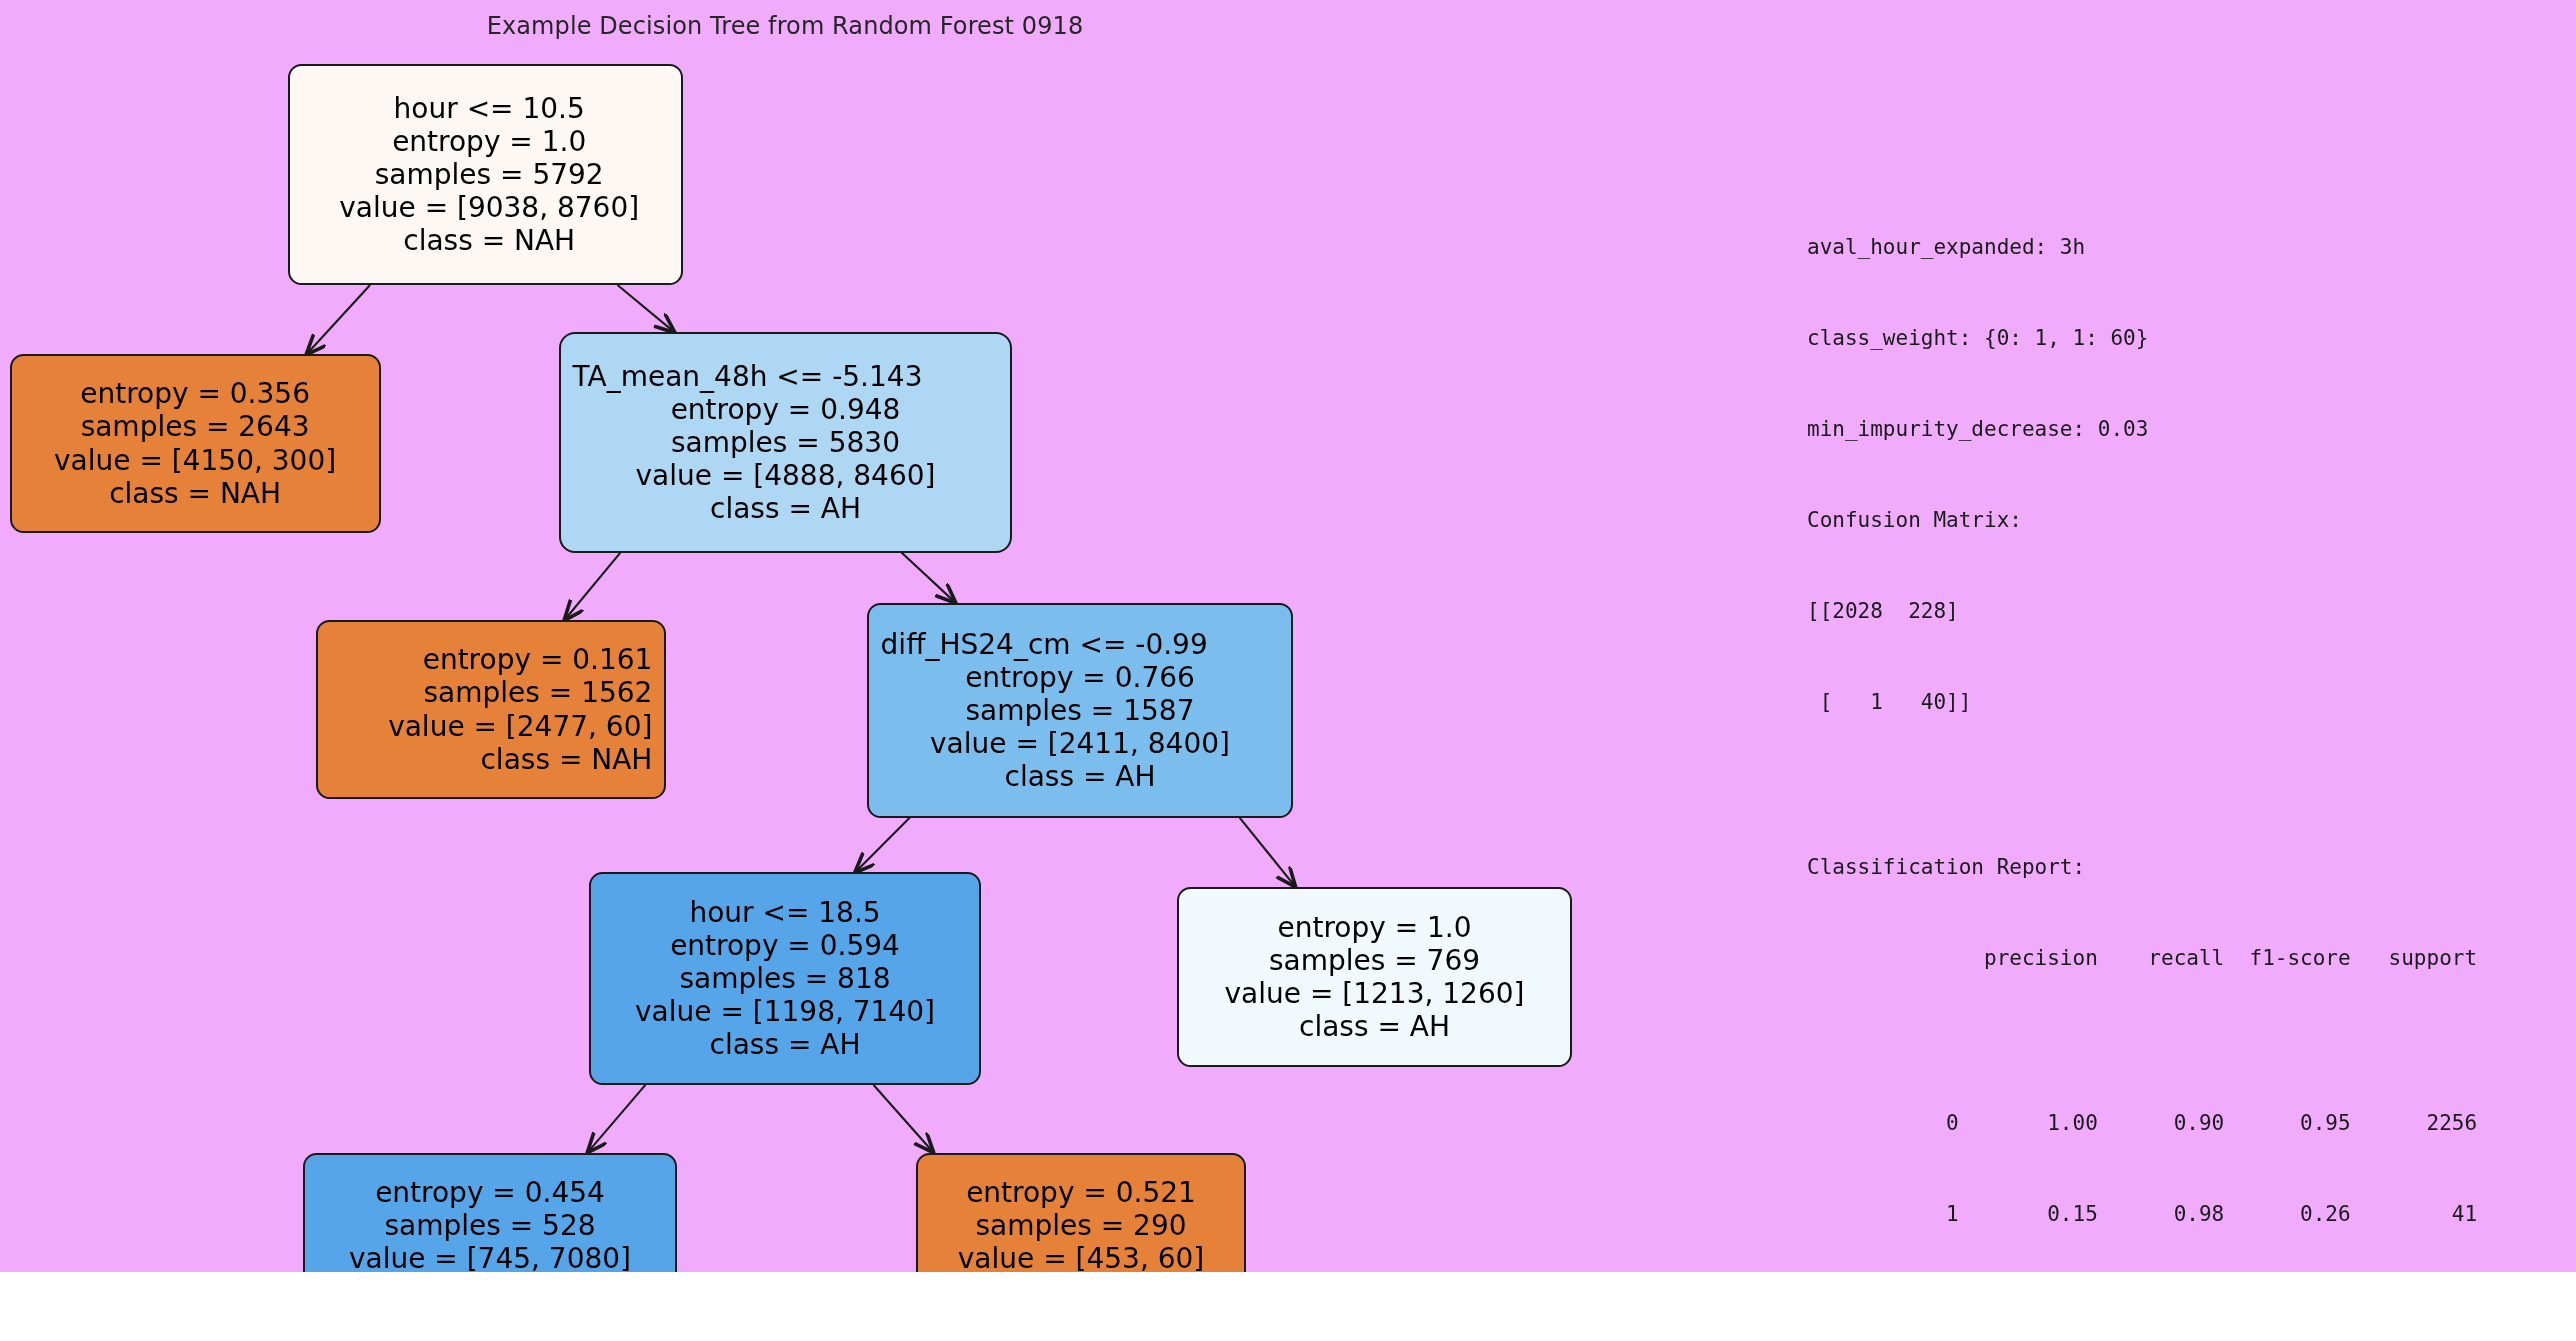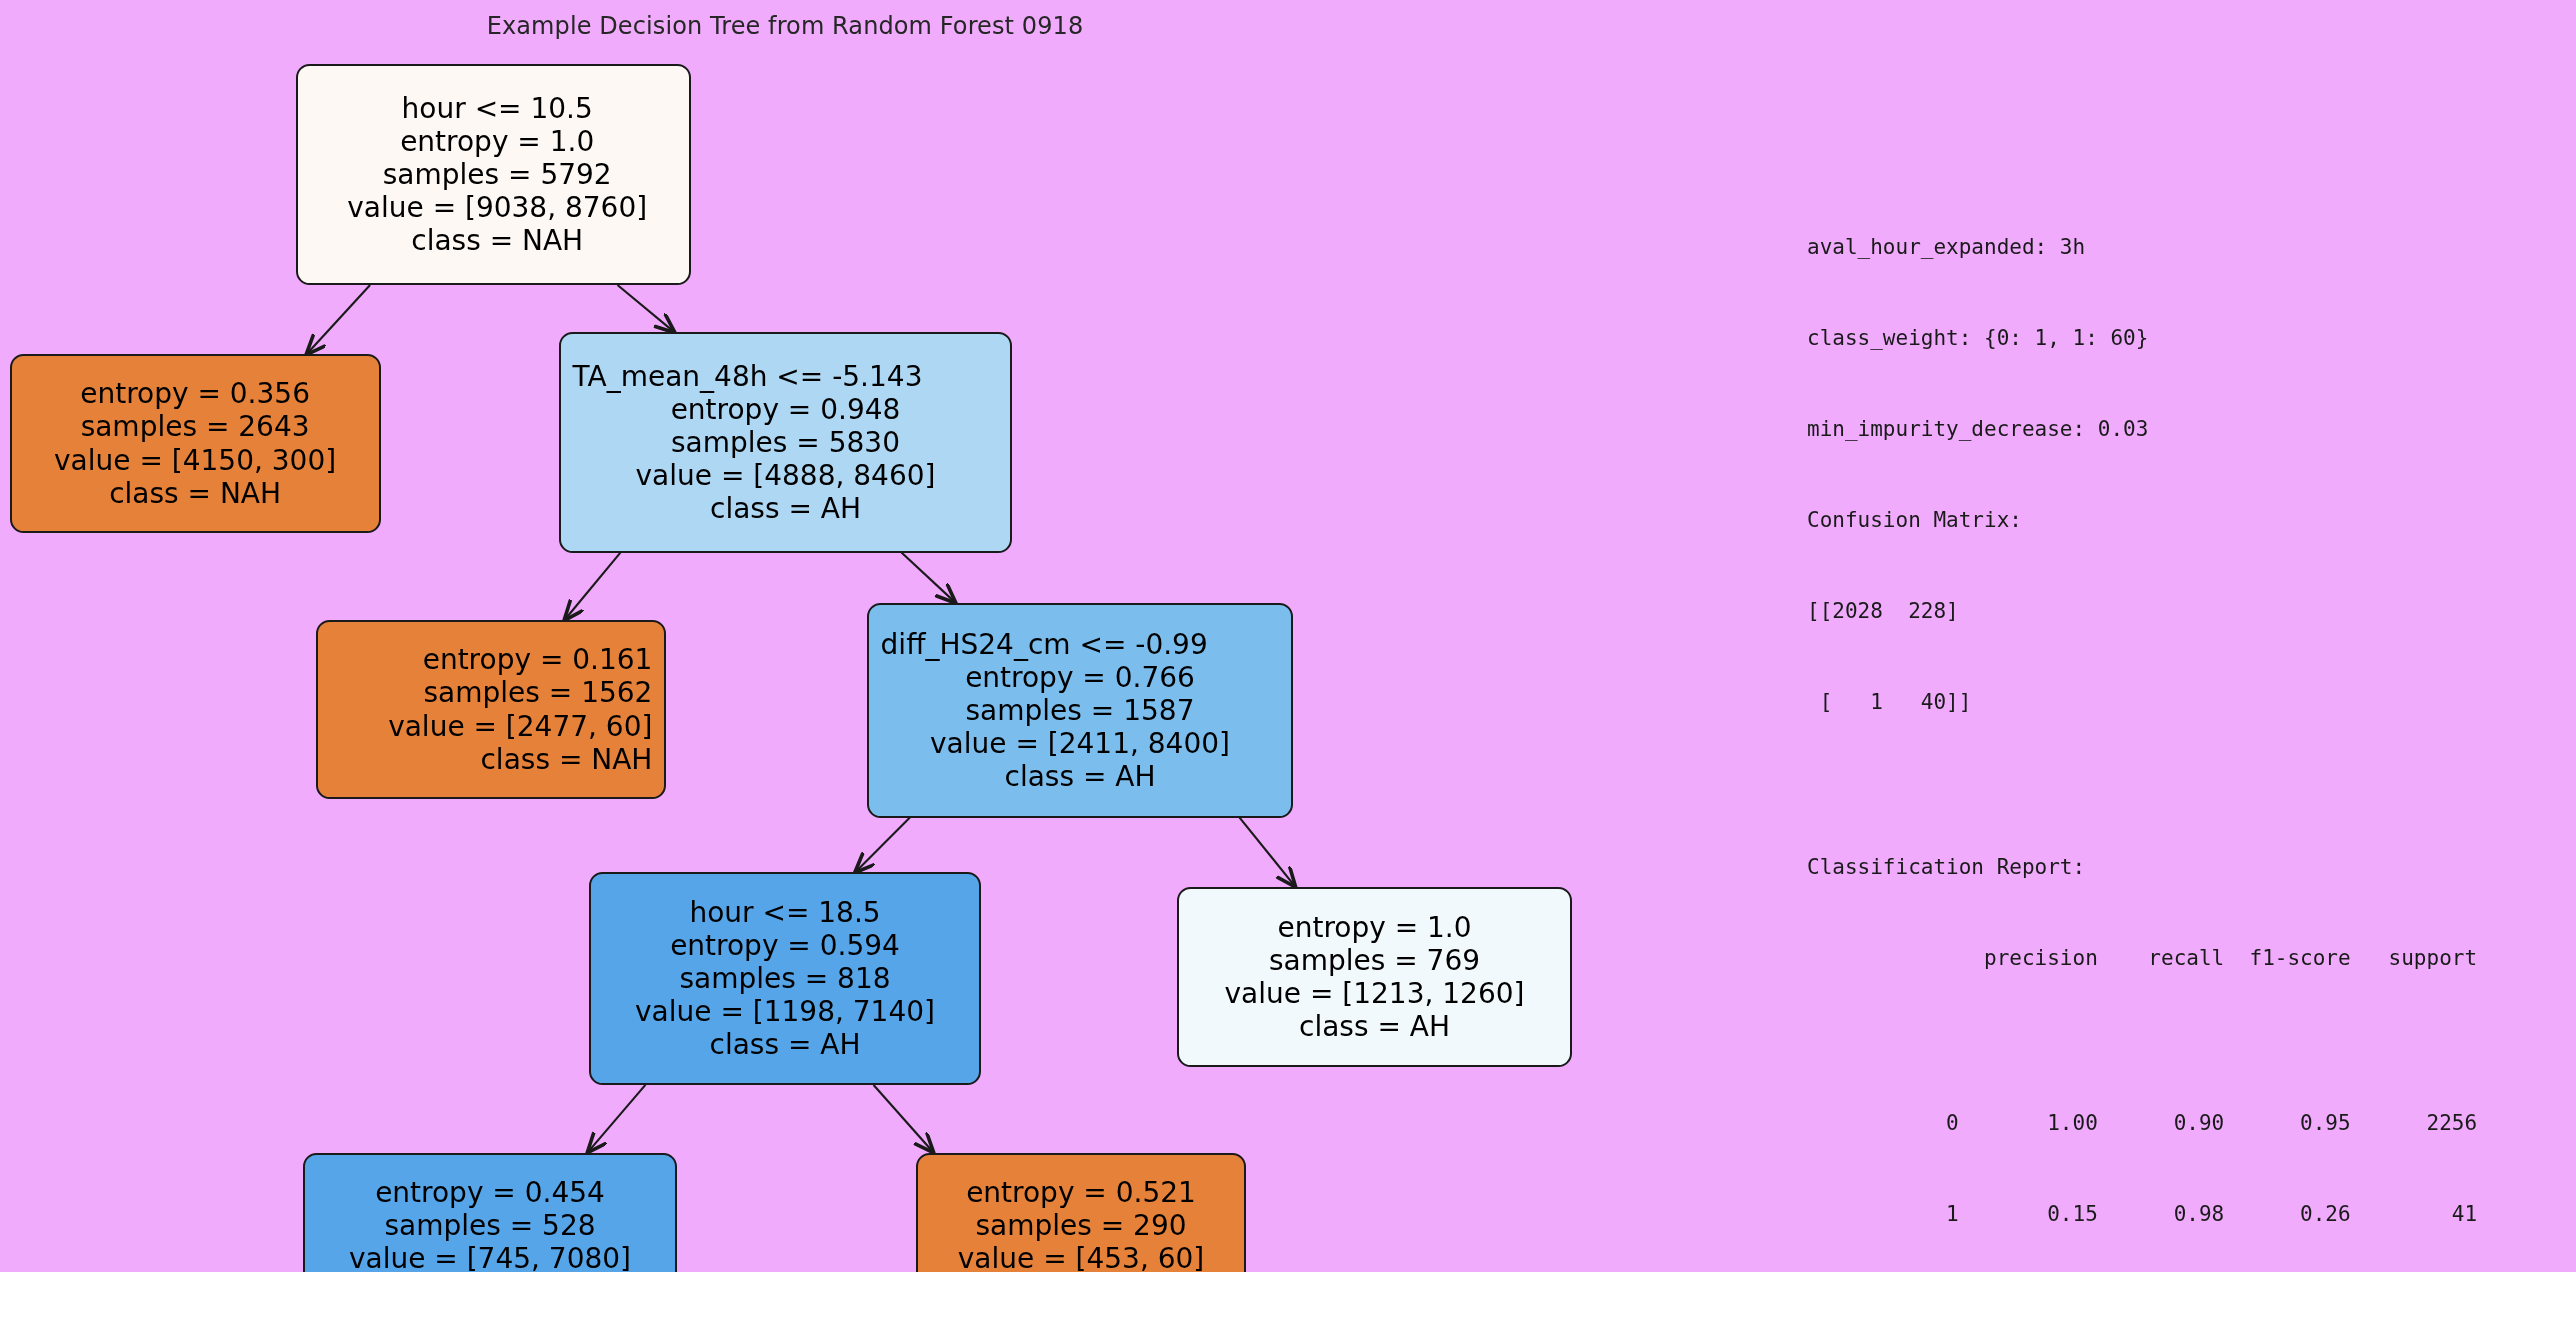--- a/index.html
+++ b/index.html
@@ -103,36 +103,36 @@
       <line x1="945" y1="849" x2="888" y2="906"></line>
 
       <line x1="1287" y1="849" x2="1345" y2="921"></line>
 
       <line x1="670" y1="1127" x2="610" y2="1197"></line>
 
       <line x1="907" y1="1127" x2="969" y2="1197"></line>
     </g>
   </svg>
 
-  <div class="tree-node" style="left:296px; top:64px; width:395px; height:221px; background:#fdf8f4;padding-left:19px;">
+  <div class="tree-node" style="left:288px; top:64px; width:395px; height:221px; background:#fdf8f4;padding-left:19px;">
     <span class="nline first">hour &lt;= 10.5</span>
     <span class="nline">entropy = 1.0</span>
     <span class="nline">samples = 5792</span>
     <span class="nline">value = [9038, 8760]</span>
     <span class="nline">class = NAH</span>
   </div>
 
   <div class="tree-node" style="left:9.6px; top:354px; width:371px; height:179px; background:#e58139;">
     <span class="nline">entropy = 0.356</span>
     <span class="nline">samples = 2643</span>
     <span class="nline">value = [4150, 300]</span>
     <span class="nline">class = NAH</span>
   </div>
 
-  <div class="tree-node wide-label" style="left:559px; top:332px; width:453px; height:221px; background:#aed7f4;">
+  <div class="tree-node wide-label" style="left:559px; top:332px; width:453px; height:221px; background:#aed7f4;border-radius:16px;">
     <span class="nline first">TA_mean_48h &lt;= -5.143</span>
     <span class="nline">entropy = 0.948</span>
     <span class="nline">samples = 5830</span>
     <span class="nline">value = [4888, 8460]</span>
     <span class="nline">class = AH</span>
   </div>
 
   <div class="tree-node" style="left:316px; top:620px; width:350px; height:179px; background:#e58139;align-items:flex-end;">
     <span class="nline">entropy = 0.161</span>
     <span class="nline">samples = 1562</span>

